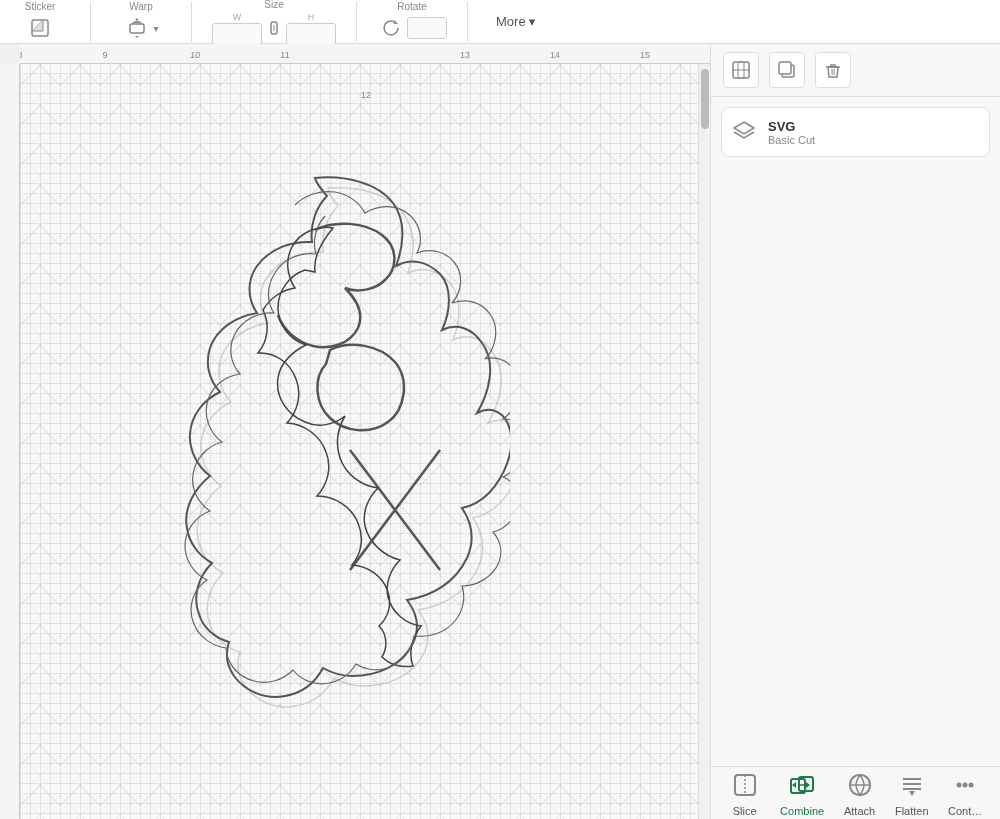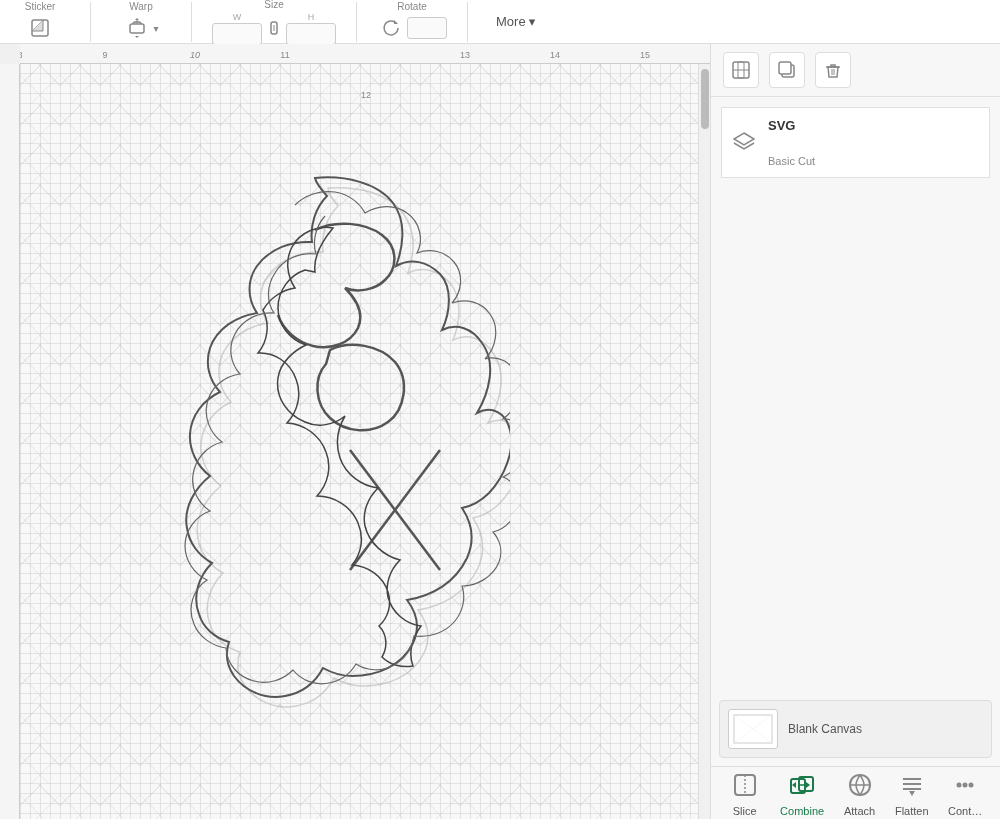--- a/index.html
+++ b/index.html
@@ -238,21 +238,21 @@
       flex: 1;
       overflow-y: auto;
       padding: 10px;
     }
     .layer-item {
       display: flex;
       align-items: center;
       gap: 10px;
       padding: 10px 8px;
       background: white;
-      border-radius: 0;
+      border-radius: 8px;
       margin-bottom: 6px;
       border: 1px solid #e0e0e0;
     }
     .layer-icon {
       width: 28px;
       height: 28px;
       display: flex;
       align-items: center;
       justify-content: center;
       font-size: 18px;
@@ -263,21 +263,20 @@
       flex-direction: column;
     }
     .layer-title {
       font-size: 13px;
       font-weight: 600;
       color: #333;
     }
     .layer-subtitle {
       font-size: 11px;
       color: #888;
-      margin-top: 22px;
     }
 
     
     .blank-canvas-item {
       display: flex;
       align-items: center;
       gap: 10px;
       padding: 8px;
       background: #f0f0f0;
       border-radius: 4px;
@@ -527,30 +526,20 @@
         </div>
         <div class="layer-info">
           <span class="layer-title">SVG</span>
           <span class="layer-subtitle">Basic Cut</span>
         </div>
       </div>
     </div>
 
     <div style="flex:1;"></div>
 
-    <div class="blank-canvas-item">
-      <div class="blank-canvas-thumb">
-        <svg width="40" height="30" viewBox="0 0 40 30">
-          <rect x="1" y="1" width="38" height="28" fill="white" stroke="#ccc" stroke-width="1"></rect>
-          <line x1="0" y1="0" x2="40" y2="30" stroke="#eee" stroke-width="0.5"></line>
-          <line x1="40" y1="0" x2="0" y2="30" stroke="#eee" stroke-width="0.5"></line>
-        </svg>
-      </div>
-      <span class="blank-canvas-label">Blank Canvas</span>
-    </div>
 
     <div class="panel-bottom">
       <div class="panel-bottom-actions">
 
         <button class="panel-action-btn">
           <div class="action-icon">
             <svg width="28" height="28" viewBox="0 0 28 28">
               <rect x="4" y="4" width="20" height="20" rx="3" fill="none" stroke="#888" stroke-width="2"></rect>
               <line x1="14" y1="4" x2="14" y2="24" stroke="#888" stroke-width="1.5" stroke-dasharray="2,2"></line>
             </svg>

